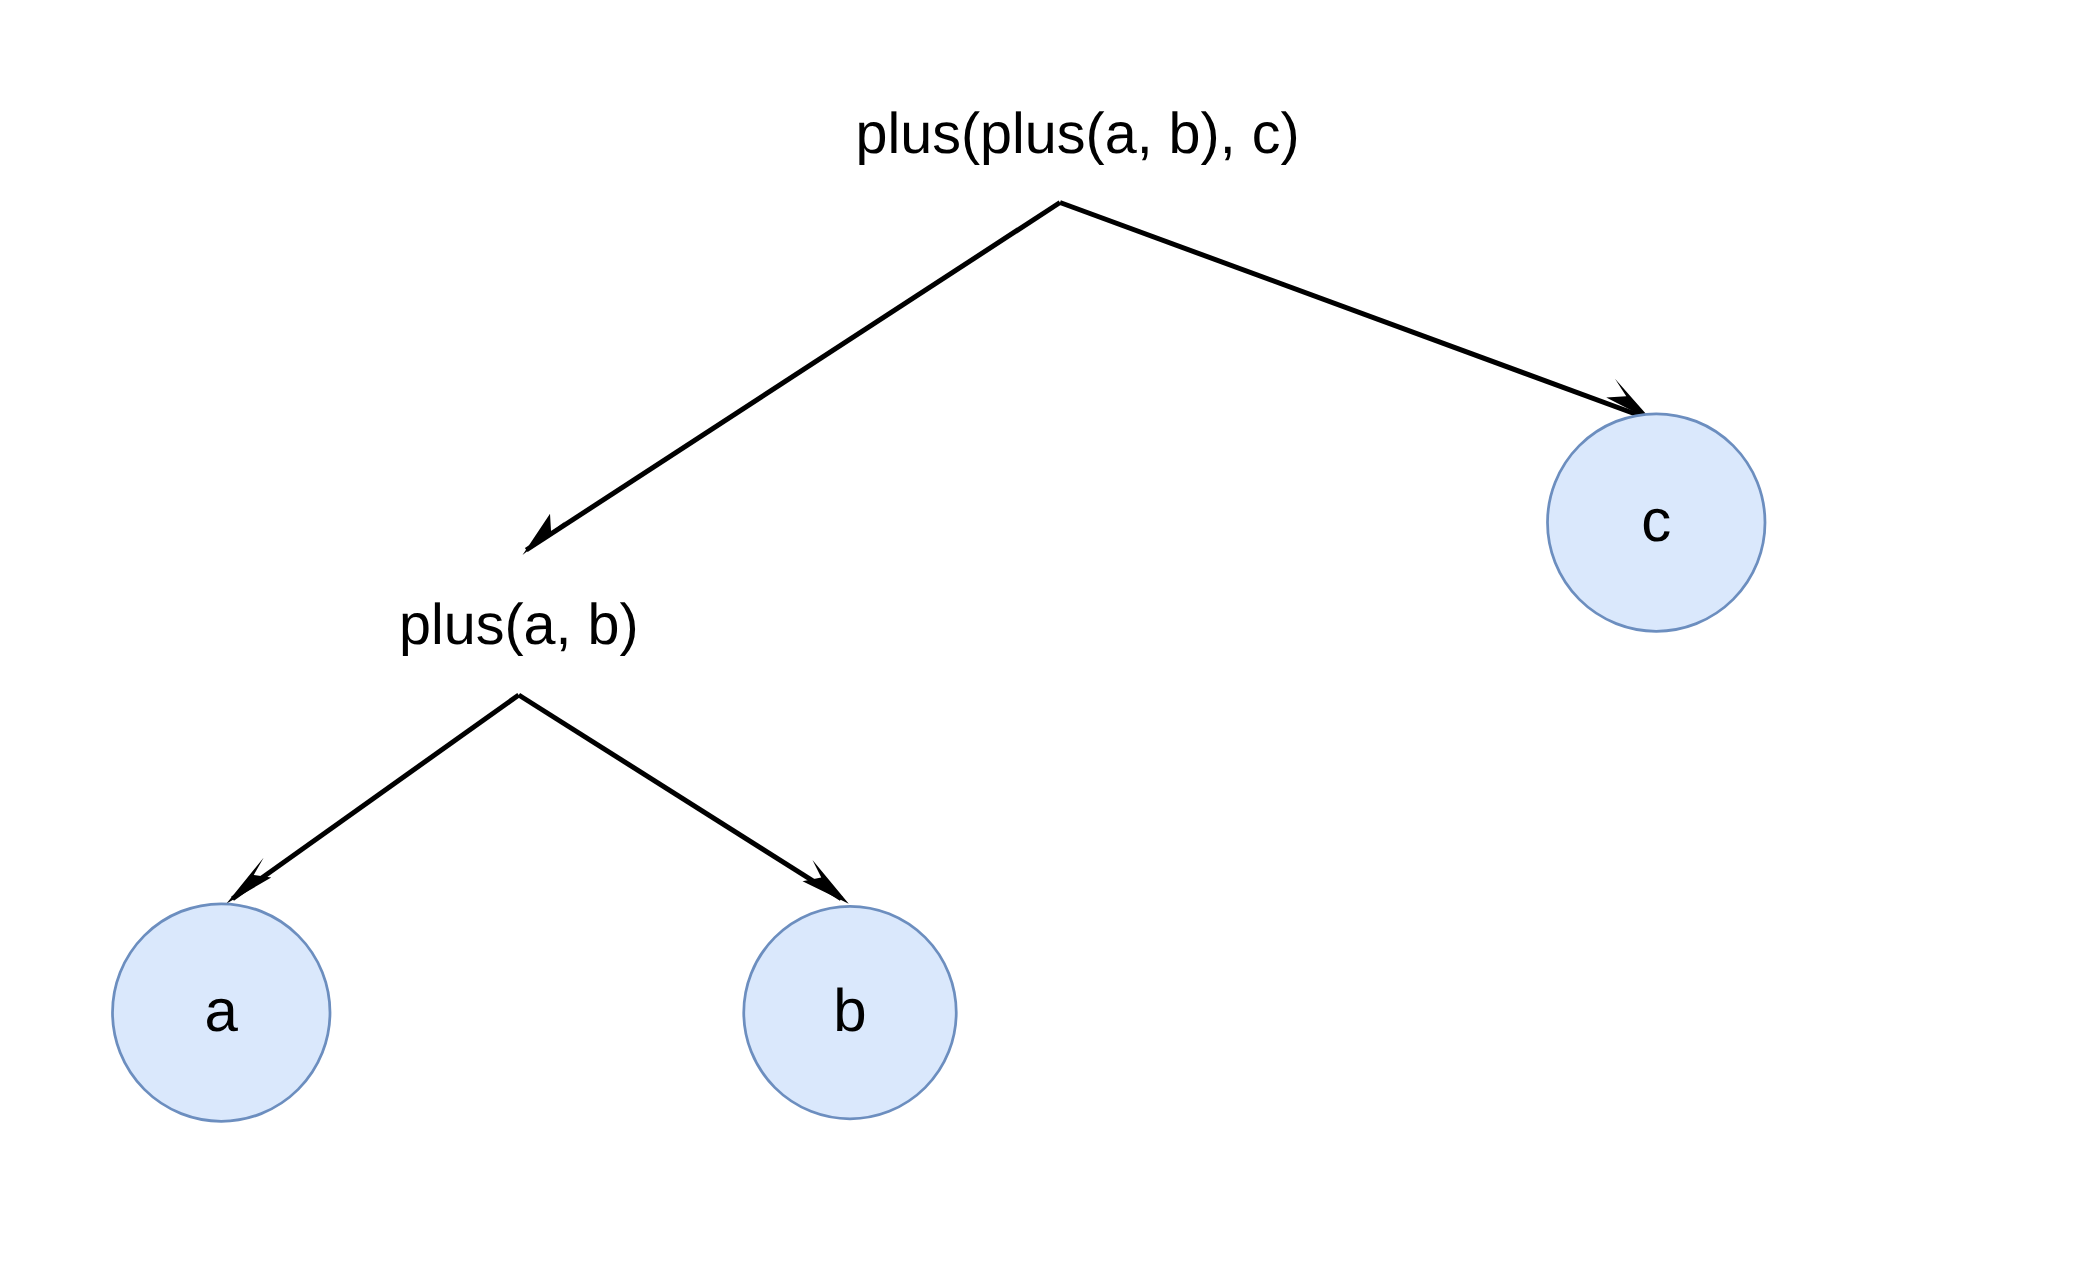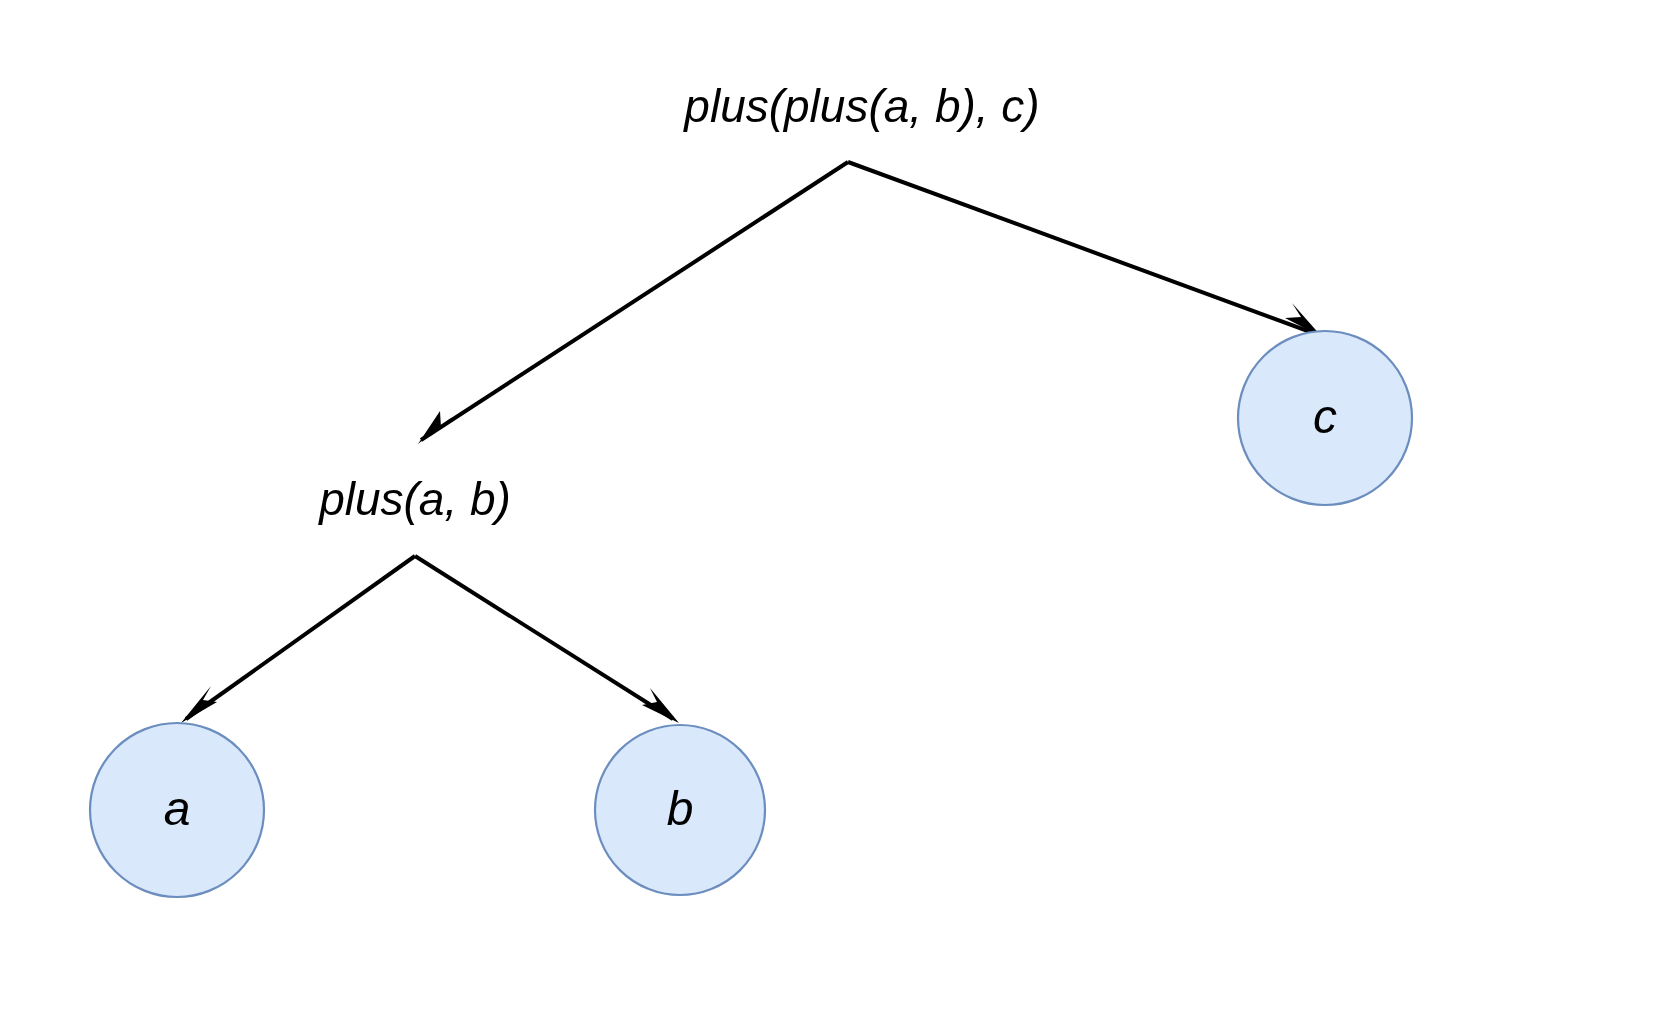--- a/index.html
+++ b/index.html
@@ -12,21 +12,20 @@
     width: 1678px;
     height: 1028px;
     overflow: hidden;
     font-family: "Liberation Sans", "DejaVu Sans", sans-serif;
   }
   #diagram-root {
     position: relative;
     width: 1678px;
     height: 1028px;
     background: #ffffff;
-    font-style: italic;
   }
   #tree-canvas {
     position: absolute;
     left: 0;
     top: 0;
     width: 1678px;
     height: 1028px;
   }
   .node-label-text {
     font-family: "Liberation Sans", "DejaVu Sans", sans-serif;

